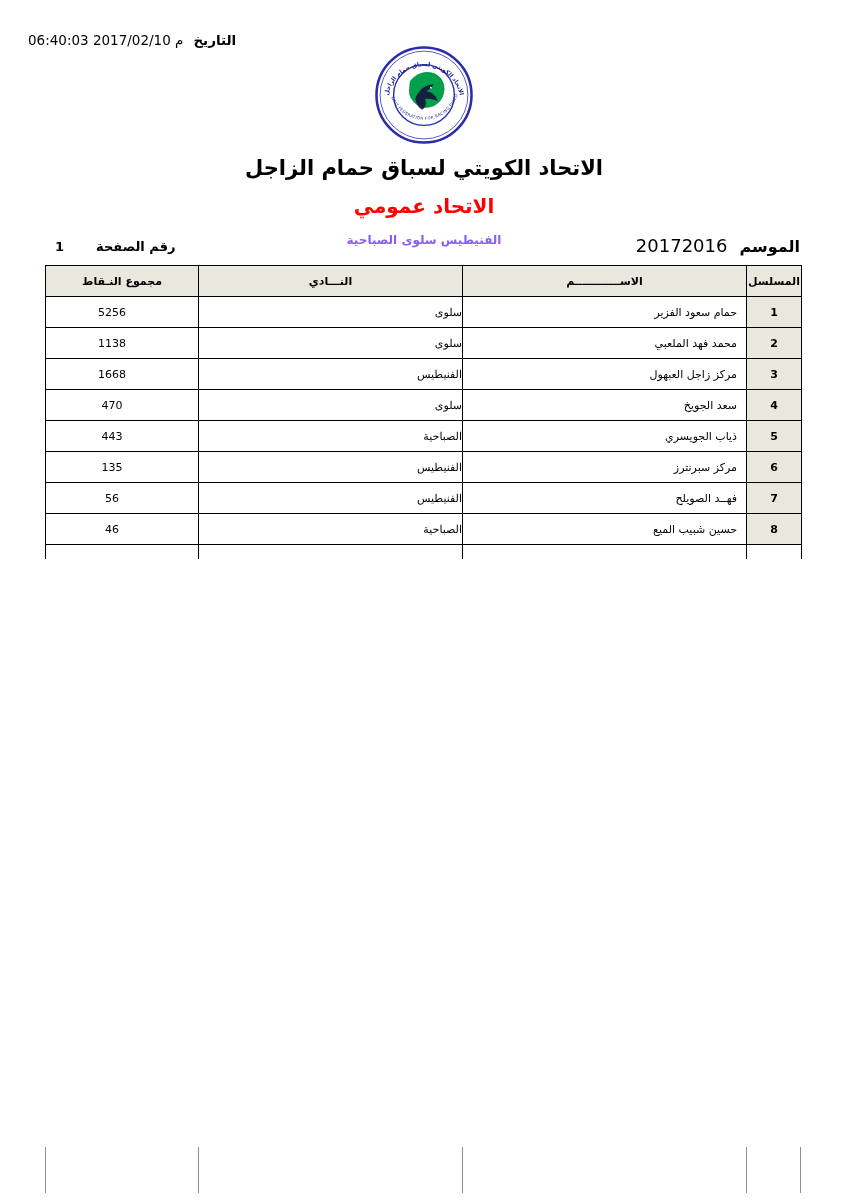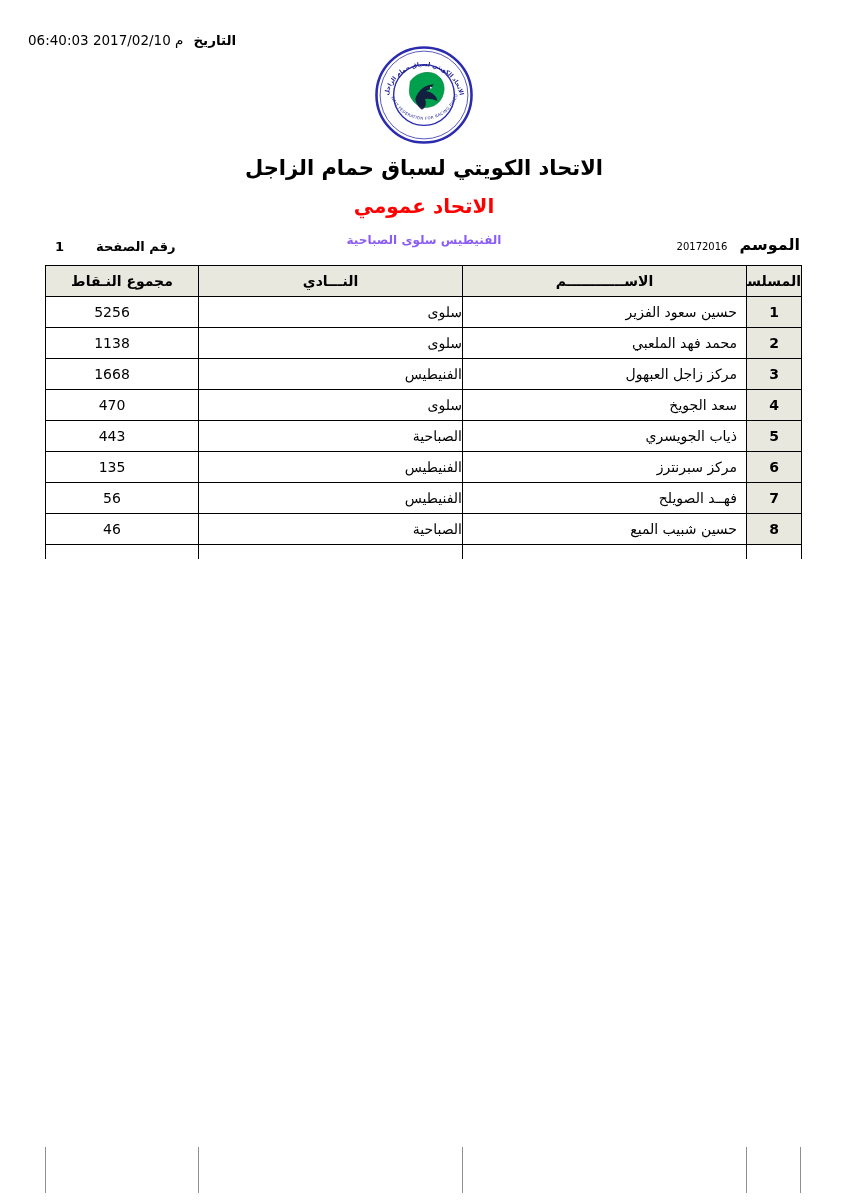--- a/index.html
+++ b/index.html
@@ -34,35 +34,35 @@
   }
   .red { color:#ff0000; }
   .clubs-line { top:233px; font-size:12px; font-weight:bold; color:#8b5cf6; direction:rtl; letter-spacing:.3px; }
 
   
   .season {
     position:absolute; top:235px; right:48px;
     direction:rtl; display:flex; align-items:baseline; gap:12px;
   }
   .season .lbl { font-weight:bold; font-size:16px; }
-  .season .val { font-size:10px; }
+  .season .val { font-size:18px; }
   .pagenum {
     position:absolute; top:239px; left:55px;
     direction:rtl; display:flex; align-items:baseline; gap:32px;
     font-size:13px; font-weight:bold;
   }
 
   
   table.report {
     position:absolute; top:265px; left:45px; width:756px;
     border-collapse:collapse; table-layout:fixed; direction:rtl;
   }
   .report th, .report td {
     border:1px solid #000; height:31px;
-    font-size:14px; white-space:nowrap; overflow:hidden;
+    font-size:11px; white-space:nowrap; overflow:hidden;
     vertical-align:middle;
   }
   .report thead th {
     background:#e9e8df; font-weight:bold; text-align:center; height:31px;
   }
   .report td.c-serial { background:#e9e8df; font-weight:bold; text-align:center; }
   .report td.c-name   { text-align:right; padding-right:9px; }
   .report td.c-club   { text-align:right;font-family:Liberation Serif, serif; }
   .report td.c-points { text-align:center; padding-right:20px; }
   .report tr.stubrow td {
@@ -137,21 +137,21 @@
       <tr>
         <th>المسلسل</th>
         <th>الاســــــــــــم</th>
         <th>النـــادي</th>
         <th>مجموع النـقاط</th>
       </tr>
     </thead>
     <tbody>
       <tr>
         <td class="c-serial">1</td>
-        <td class="c-name">حسين سعود الفزير</td>
+        <td class="c-name">حمام سعود الفزير</td>
         <td class="c-club">سلوى</td>
         <td class="c-points">5256</td>
       </tr>
       <tr>
         <td class="c-serial">2</td>
         <td class="c-name">محمد فهد الملعبي</td>
         <td class="c-club">سلوى</td>
         <td class="c-points">1138</td>
       </tr>
       <tr>

